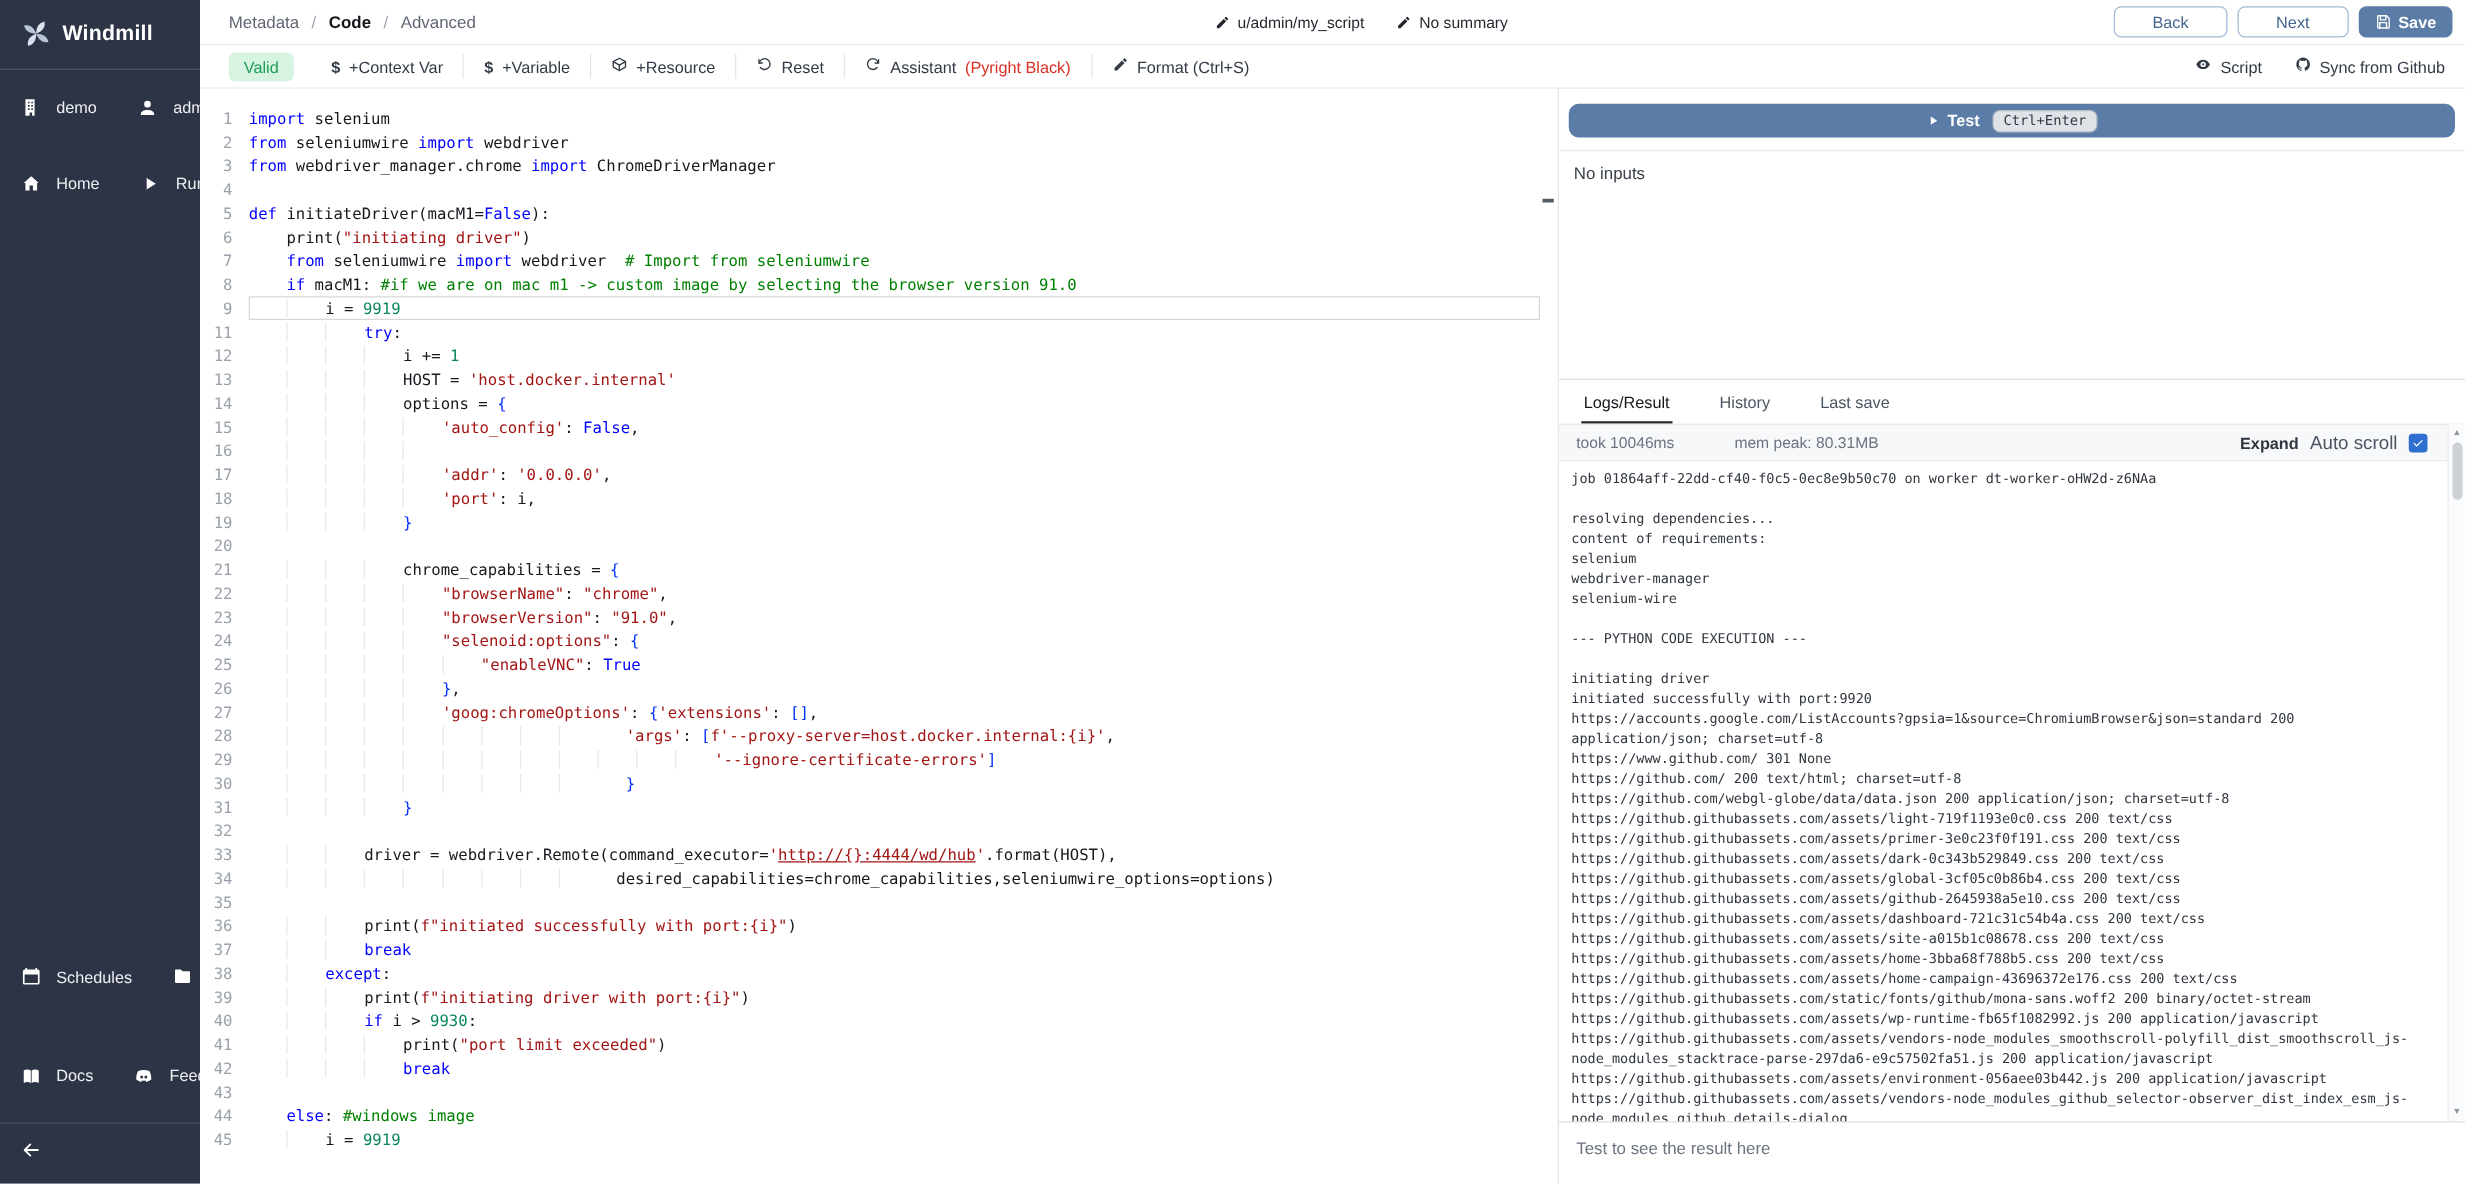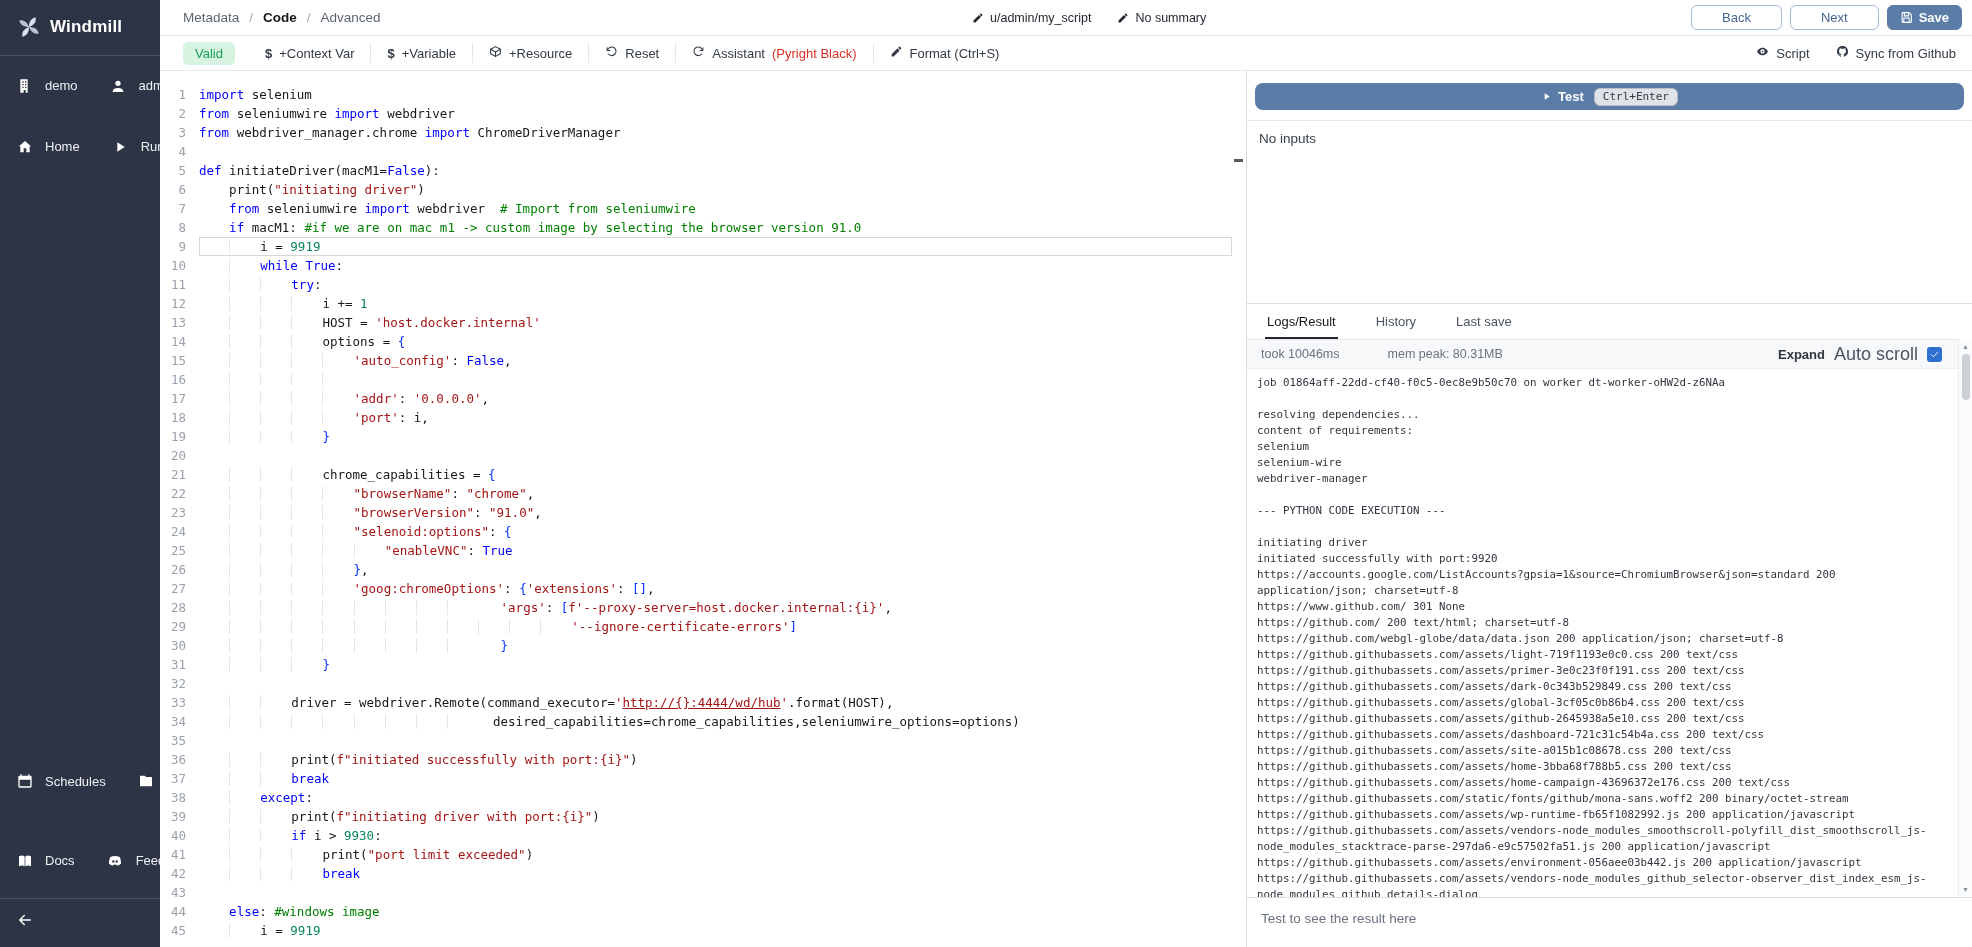--- a/index.html
+++ b/index.html
@@ -81,21 +81,21 @@
   .logs-sect { flex:1; border-top:1px solid #d9dde2; display:flex; flex-direction:column; min-height:0; }
   .tabs { display:flex; gap:36px; padding:0 18px; background:#fff; }
   .tab { font-size:13px; color:#4b5563; padding:10px 2px 8px; cursor:pointer; border-bottom:2.5px solid transparent; }
   .tab.active { color:#16181d; border-bottom-color:#24272e; }
   .logs-region { flex:1; position:relative; display:flex; flex-direction:column; min-height:0; }
   .stats { height:30px; background:#f7f8fa; border-top:1px solid #e6e8eb; border-bottom:1px solid #eceef1;
            display:flex; align-items:center; padding:0 30px 0 14px; font-size:12.5px; color:#6b7280; }
   .stats .mem { margin-left:48px; }
   .stats .rgt { margin-left:auto; display:flex; align-items:center; gap:9px; }
   .stats .expand { color:#30363f; font-weight:600; font-size:13px; cursor:pointer; }
-  .stats .ascroll { color:#4b5563; font-size:18px; }
+  .stats .ascroll { color:#4b5563; font-size:15px; }
   .cbx { width:15px; height:15px; background:#2f6fd0; border-radius:3px; display:flex; align-items:center; justify-content:center; cursor:pointer; }
   .cbx svg { width:11px; height:11px; }
   .logs { flex:1; overflow:hidden; padding:6px 26px 0 10px; font-family:"DejaVu Sans Mono", monospace;
           font-size:10.8px; line-height:16px; color:#30363f; }
   .log-line { white-space:pre-wrap; overflow-wrap:break-word; }
   .vsb { position:absolute; right:0; top:0; bottom:0; width:14px; background:#fafbfc; border-left:1px solid #ececee;
          display:flex; flex-direction:column; align-items:center; }
   .vsb .arr { font-size:7px; color:#8a9099; padding:4px 0; cursor:pointer; }
   .vsb .thumb { width:8px; height:46px; background:#cdd0d4; border-radius:4px; cursor:pointer; }
   .vsb .sp { flex:1; }
@@ -406,24 +406,20 @@
             </div>
             <div class="cl">
               <span class="ln">8</span>
               <span class="code">    <span class="tok-k">if</span><span class="tok-d"> macM1: </span><span class="tok-c">#if we are on mac m1 -&gt; custom image by selecting the browser version 91.0</span></span>
             </div>
             <div class="cl">
               <span class="ln">9</span>
               <span class="code">    <span class="g">    </span><span class="tok-d">i = </span><span class="tok-n">9919</span></span>
             </div>
             <div class="cl">
-              <span class="ln">10</span>
-              <span class="code">    <span class="g">    </span><span class="tok-k">while</span><span class="tok-d"> </span><span class="tok-k">True</span><span class="tok-d">:</span></span>
-            </div>
-            <div class="cl">
               <span class="ln">11</span>
               <span class="code">    <span class="g">    </span><span class="g">    </span><span class="tok-k">try</span><span class="tok-d">:</span></span>
             </div>
             <div class="cl">
               <span class="ln">12</span>
               <span class="code">    <span class="g">    </span><span class="g">    </span><span class="g">    </span><span class="tok-d">i += </span><span class="tok-n">1</span></span>
             </div>
             <div class="cl">
               <span class="ln">13</span>
               <span class="code">    <span class="g">    </span><span class="g">    </span><span class="g">    </span><span class="tok-d">HOST = </span><span class="tok-s">'host.docker.internal'</span></span>
@@ -598,22 +594,22 @@
                     </svg>
                   </span>
               </span>
             </div>
             <div class="logs" id="log-lines">
                 <div class="log-line">job 01864aff-22dd-cf40-f0c5-0ec8e9b50c70 on worker dt-worker-oHW2d-z6NAa</div>
                 <div class="log-line"> </div>
                 <div class="log-line">resolving dependencies...</div>
                 <div class="log-line">content of requirements:</div>
                 <div class="log-line">selenium</div>
+                <div class="log-line">webdriver-manager</div>
                 <div class="log-line">selenium-wire</div>
-                <div class="log-line">webdriver-manager</div>
                 <div class="log-line"> </div>
                 <div class="log-line">--- PYTHON CODE EXECUTION ---</div>
                 <div class="log-line"> </div>
                 <div class="log-line">initiating driver</div>
                 <div class="log-line">initiated successfully with port:9920</div>
                 <div class="log-line">https://accounts.google.com/ListAccounts?gpsia=1&amp;source=ChromiumBrowser&amp;json=standard 200 application/json; charset=utf-8</div>
                 <div class="log-line">https://www.github.com/ 301 None</div>
                 <div class="log-line">https://github.com/ 200 text/html; charset=utf-8</div>
                 <div class="log-line">https://github.com/webgl-globe/data/data.json 200 application/json; charset=utf-8</div>
                 <div class="log-line">https://github.githubassets.com/assets/light-719f1193e0c0.css 200 text/css</div>

